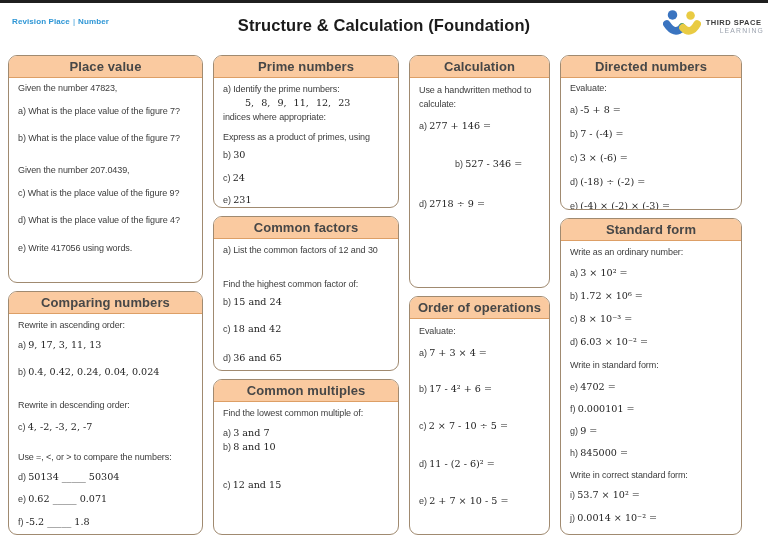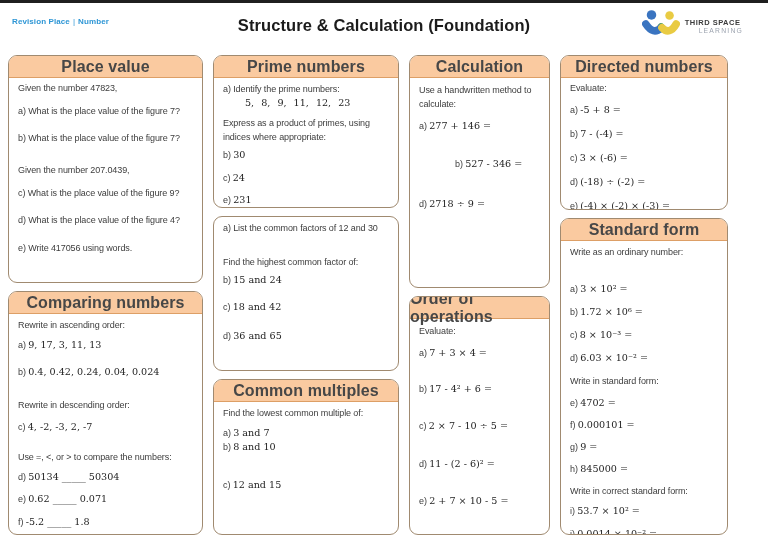--- a/index.html
+++ b/index.html
@@ -4,32 +4,32 @@
 <style>
   * { margin:0; padding:0; box-sizing:border-box; }
   html,body { width:768px; height:540px; background:#fff; overflow:hidden;
     font-family:"Liberation Sans", sans-serif; color:#3d3d3d; }
   .top-strip { height:3px; background:#1f1f1f; }
   .page-header { position:relative; height:44px; display:flex; align-items:center; justify-content:center; }
   .breadcrumb { position:absolute; left:12px; top:14px; font-size:8px; font-weight:700; color:#2E96D5; letter-spacing:.1px; }
   .breadcrumb span { cursor:pointer; }
   .breadcrumb .sep { margin:0 3px; font-weight:400; }
   .page-title { font-size:16.5px; font-weight:700; color:#1b1b1b; letter-spacing:.1px; }
-  .logo { position:absolute; right:25px; top:6px; display:flex; align-items:center; gap:5px; }
+  .logo { position:absolute; right:4px; top:6px; display:flex; align-items:center; gap:5px; }
   .logo-text .l1 { font-size:7.5px; font-weight:700; color:#3c3c3c; letter-spacing:.5px; }
   .logo-text .l2 { font-size:6.8px; color:#9CA3AF; letter-spacing:1.2px; padding-left:14px; }
   main { display:flex; gap:10px; padding:8px 0 0 8px; height:488px; }
   .col { display:flex; flex-direction:column; gap:8px; height:480px; }
-  .col1 { width:195px; } .col2 { width:186px; } .col3 { width:141px; } .col4 { width:168px; }
+  .col1 { width:195px; } .col2 { width:186px; } .col3 { width:141px; } .col4 { width:182px; }
   .panel { border:1px solid #a08a70; border-radius:9px; background:#fff; overflow:hidden;
     display:flex; flex-direction:column; }
   .panel.fill { flex:1; }
   .panel-header { height:22px; flex:0 0 22px; background:#FACAA0; border-bottom:1px solid #dd9f66;
     display:flex; align-items:center; justify-content:center; }
-  .panel-header h2 { font-size:16px; font-weight:700; color:#474747; letter-spacing:.1px; }
+  .panel-header h2 { font-size:13px; font-weight:700; color:#474747; letter-spacing:.1px;text-align:center; }
   .panel-body { flex:1; padding:2px 9px 0 9px; font-size:9px; letter-spacing:-.1px; }
   .line { line-height:14px; white-space:nowrap; }
   .line .lbl { font-family:"Liberation Sans", sans-serif; font-size:9px; }
   .line.serif [data-name="question-text"] { font-family:"DejaVu Serif","Liberation Serif",serif;
     font-size:9.6px; letter-spacing:0; color:#222; }
   .line.indent { padding-left:22px; word-spacing:4px; }
 </style>
 </head>
 <body>
 
@@ -92,28 +92,31 @@
   </div>
 
   <div class="col col2" data-name="column-2">
     <section class="panel" style="height:153px" data-name="panel-prime-numbers">
       <div class="panel-header" data-name="panel-header">
         <h2 data-name="panel-title">Prime numbers</h2>
       </div>
       <div class="panel-body" data-name="panel-body">
           <div class="line" data-name="question-line" style="margin-top: 2px;"><span class="lbl" data-name="question-label">a)</span> <span data-name="question-text">Identify the prime numbers:</span></div>
           <div class="line serif indent" data-name="question-line" style="margin-top: 0px;"><span data-name="question-text">5, 8, 9, 11, 12, 23</span></div>
+          <div class="line" data-name="question-line" style="margin-top: 0px;"><span data-name="question-text">indices where appropriate:</span></div>
           <div class="line" data-name="question-line" style="margin-top: 6px;"><span data-name="question-text">Express as a product of primes, using</span></div>
-          <div class="line" data-name="question-line" style="margin-top: 0px;"><span data-name="question-text">indices where appropriate:</span></div>
           <div class="line serif" data-name="question-line" style="margin-top: 4px;"><span class="lbl" data-name="question-label">b)</span> <span data-name="question-text">30</span></div>
           <div class="line serif" data-name="question-line" style="margin-top: 9px;"><span class="lbl" data-name="question-label">c)</span> <span data-name="question-text">24</span></div>
           <div class="line serif" data-name="question-line" style="margin-top: 8px;"><span class="lbl" data-name="question-label">e)</span> <span data-name="question-text">231</span></div>
         </div>
     </section>
     <section class="panel" style="height:155px" data-name="panel-common-factors">
+      <div class="panel-header" data-name="panel-header">
+        <h2 data-name="panel-title">Common factors</h2>
+      </div>
       <div class="panel-body" data-name="panel-body">
           <div class="line" data-name="question-line" style="margin-top: 2px;"><span class="lbl" data-name="question-label">a)</span> <span data-name="question-text">List the common factors of 12 and 30</span></div>
           <div class="line" data-name="question-line" style="margin-top: 20px;"><span data-name="question-text">Find the highest common factor of:</span></div>
           <div class="line serif" data-name="question-line" style="margin-top: 4px;"><span class="lbl" data-name="question-label">b)</span> <span data-name="question-text">15 and 24</span></div>
           <div class="line serif" data-name="question-line" style="margin-top: 13px;"><span class="lbl" data-name="question-label">c)</span> <span data-name="question-text">18 and 42</span></div>
           <div class="line serif" data-name="question-line" style="margin-top: 15px;"><span class="lbl" data-name="question-label">d)</span> <span data-name="question-text">36 and 65</span></div>
         </div>
     </section>
     <section class="panel fill" data-name="panel-common-multiples">
       <div class="panel-header" data-name="panel-header">
@@ -169,21 +172,21 @@
           <div class="line serif" data-name="question-line" style="margin-top: 10px;"><span class="lbl" data-name="question-label">d)</span> <span data-name="question-text">(-18) ÷ (-2)  =</span></div>
           <div class="line serif" data-name="question-line" style="margin-top: 10px;"><span class="lbl" data-name="question-label">e)</span> <span data-name="question-text">(-4) × (-2) × (-3)  =</span></div>
         </div>
     </section>
     <section class="panel fill" data-name="panel-standard-form">
       <div class="panel-header" data-name="panel-header">
         <h2 data-name="panel-title">Standard form</h2>
       </div>
       <div class="panel-body" data-name="panel-body">
           <div class="line" data-name="question-line" style="margin-top: 2px;"><span data-name="question-text">Write as an ordinary number:</span></div>
-          <div class="line serif" data-name="question-line" style="margin-top: 23px;"><span class="lbl" data-name="question-label">a)</span> <span data-name="question-text">3 × 10² =</span></div>
+          <div class="line serif" data-name="question-line" style="margin-top: 7px;"><span class="lbl" data-name="question-label">a)</span> <span data-name="question-text">3 × 10² =</span></div>
           <div class="line serif" data-name="question-line" style="margin-top: 9px;"><span class="lbl" data-name="question-label">b)</span> <span data-name="question-text">1.72 × 10⁶ =</span></div>
           <div class="line serif" data-name="question-line" style="margin-top: 9px;"><span class="lbl" data-name="question-label">c)</span> <span data-name="question-text">8 × 10⁻³ =</span></div>
           <div class="line serif" data-name="question-line" style="margin-top: 9px;"><span class="lbl" data-name="question-label">d)</span> <span data-name="question-text">6.03 × 10⁻² =</span></div>
           <div class="line" data-name="question-line" style="margin-top: 9px;"><span data-name="question-text">Write in standard form:</span></div>
           <div class="line serif" data-name="question-line" style="margin-top: 8px;"><span class="lbl" data-name="question-label">e)</span> <span data-name="question-text">4702 =</span></div>
           <div class="line serif" data-name="question-line" style="margin-top: 8px;"><span class="lbl" data-name="question-label">f)</span> <span data-name="question-text">0.000101 =</span></div>
           <div class="line serif" data-name="question-line" style="margin-top: 8px;"><span class="lbl" data-name="question-label">g)</span> <span data-name="question-text">9 =</span></div>
           <div class="line serif" data-name="question-line" style="margin-top: 8px;"><span class="lbl" data-name="question-label">h)</span> <span data-name="question-text">845000 =</span></div>
           <div class="line" data-name="question-line" style="margin-top: 8px;"><span data-name="question-text">Write in correct standard form:</span></div>
           <div class="line serif" data-name="question-line" style="margin-top: 6px;"><span class="lbl" data-name="question-label">i)</span> <span data-name="question-text">53.7 × 10² =</span></div>

